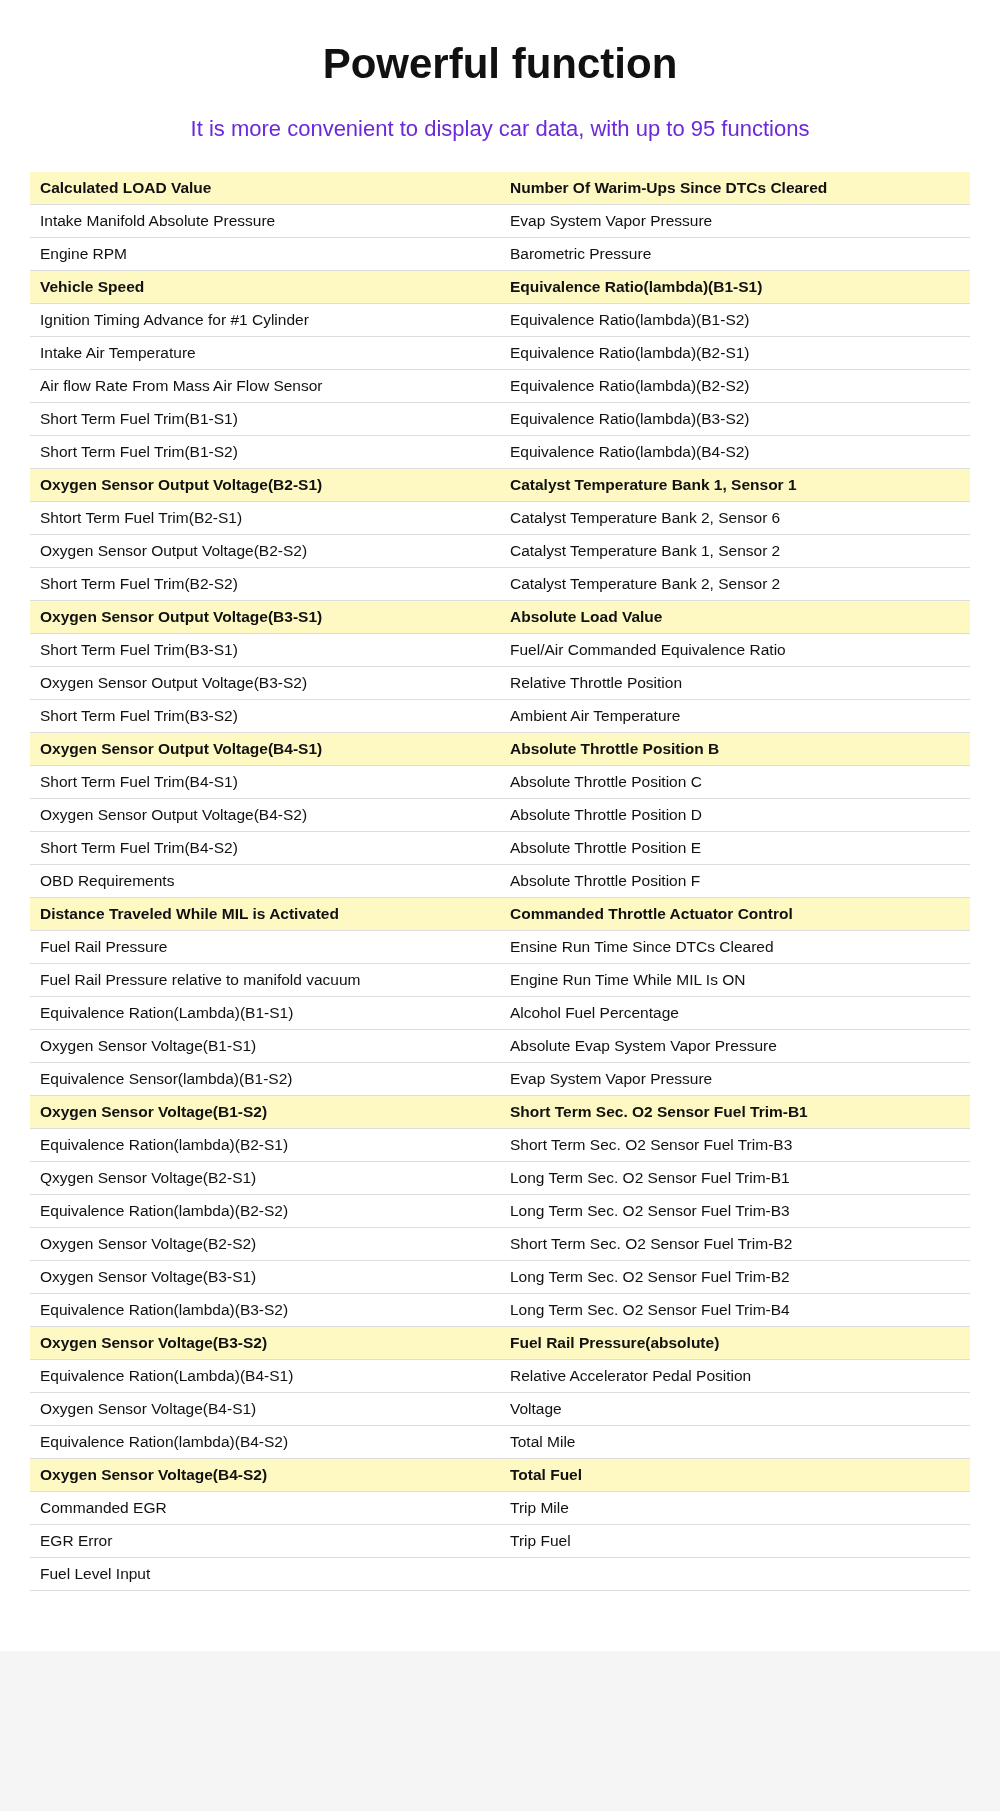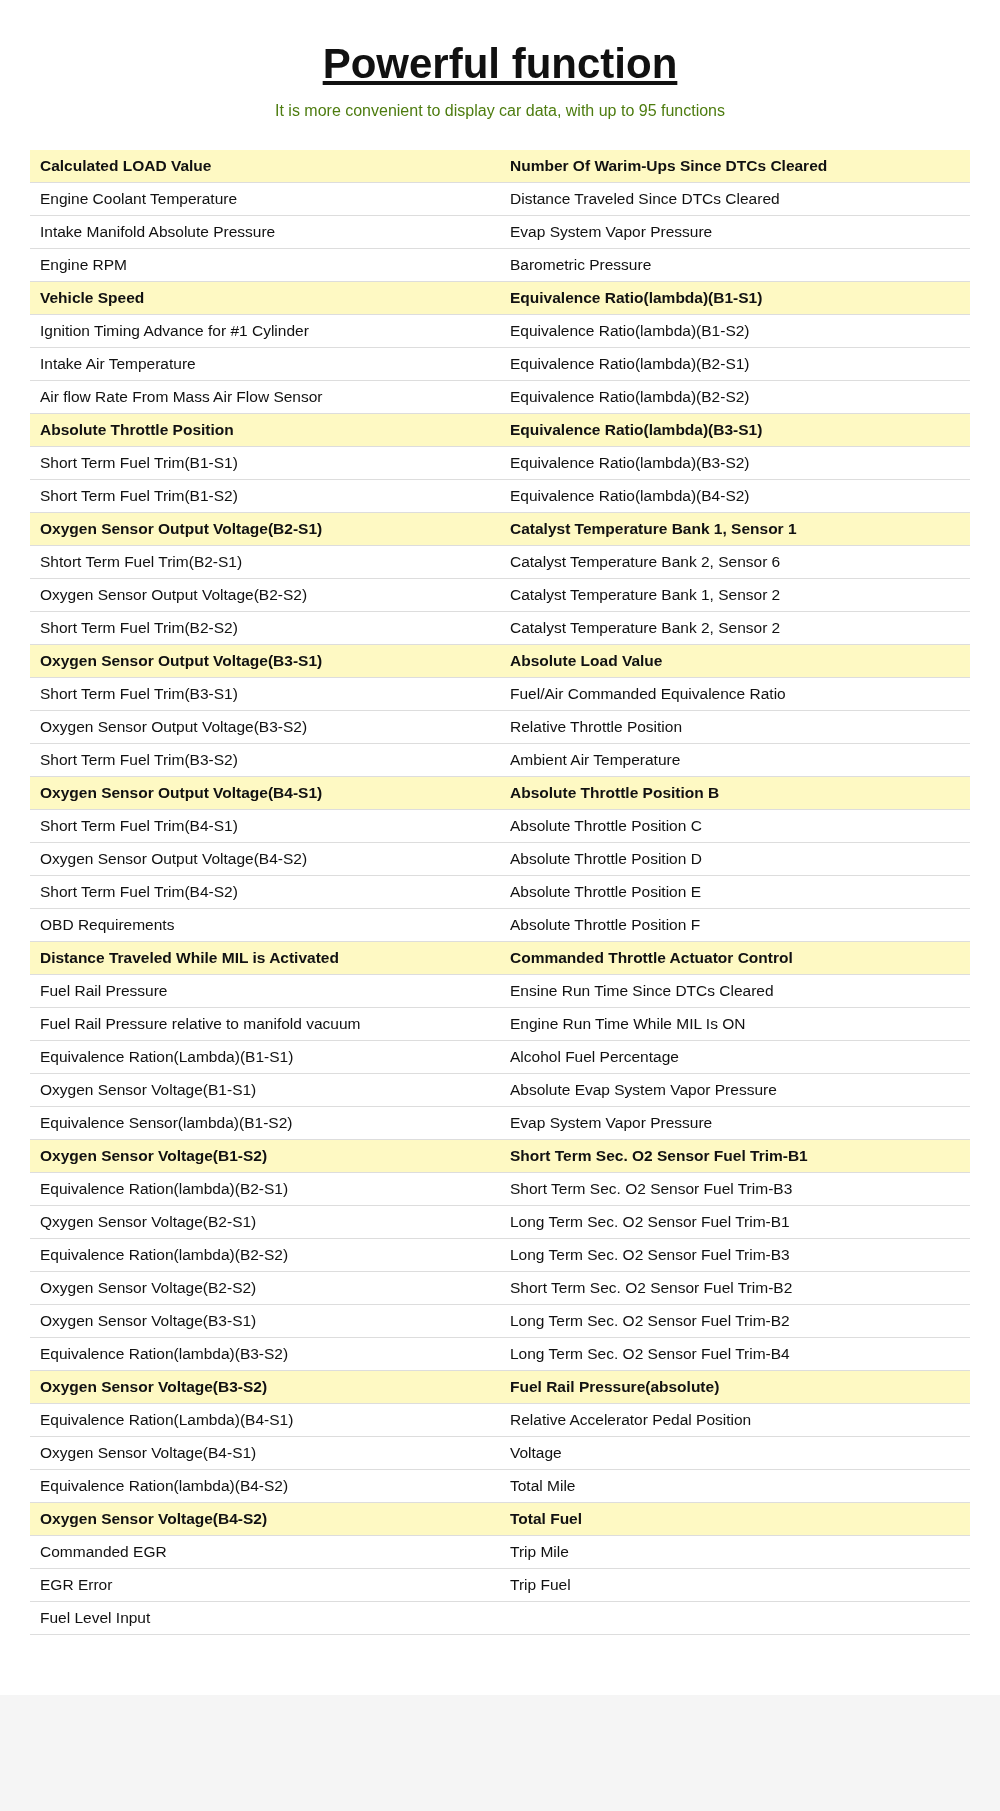--- a/index.html
+++ b/index.html
@@ -12,27 +12,26 @@
     .page {
       width: 1000px;
       background: #fff;
       padding: 40px 30px 60px 30px;
     }
     h1 {
       text-align: center;
       font-size: 42px;
       font-weight: 900;
       color: #111;
-      margin-bottom: 14px;
-      text-decoration: underline;
+      margin-bottom: 28px;
     }
     .subtitle {
       text-align: center;
-      font-size: 16px;
-      color: #4d7c0f;
+      font-size: 22px;
+      color: #6d28d9;
       margin-bottom: 30px;
     }
     table {
       width: 100%;
       border-collapse: collapse;
       font-size: 15.5px;
       color: #111;
     }
     tr {
       border-bottom: 1px solid #ddd;
@@ -57,24 +56,20 @@
   <h1>Powerful function</h1>
   <p class="subtitle">It is more convenient to display car data, with up to 95 functions</p>
 
   <table>
     <tbody id="table-body">
         <tr class="highlight">
           <td>Calculated LOAD Value</td>
           <td>Number Of Warim-Ups Since DTCs Cleared</td>
         </tr>
         <tr>
-          <td>Engine Coolant Temperature</td>
-          <td>Distance Traveled Since DTCs Cleared</td>
-        </tr>
-        <tr>
           <td>Intake Manifold Absolute Pressure</td>
           <td>Evap System Vapor Pressure</td>
         </tr>
         <tr>
           <td>Engine RPM</td>
           <td>Barometric Pressure</td>
         </tr>
         <tr class="highlight">
           <td>Vehicle Speed</td>
           <td>Equivalence Ratio(lambda)(B1-S1)</td>
@@ -83,24 +78,20 @@
           <td>Ignition Timing Advance for #1 Cylinder</td>
           <td>Equivalence Ratio(lambda)(B1-S2)</td>
         </tr>
         <tr>
           <td>Intake Air Temperature</td>
           <td>Equivalence Ratio(lambda)(B2-S1)</td>
         </tr>
         <tr>
           <td>Air flow Rate From Mass Air Flow Sensor</td>
           <td>Equivalence Ratio(lambda)(B2-S2)</td>
-        </tr>
-        <tr class="highlight">
-          <td>Absolute Throttle Position</td>
-          <td>Equivalence Ratio(lambda)(B3-S1)</td>
         </tr>
         <tr>
           <td>Short Term Fuel Trim(B1-S1)</td>
           <td>Equivalence Ratio(lambda)(B3-S2)</td>
         </tr>
         <tr>
           <td>Short Term Fuel Trim(B1-S2)</td>
           <td>Equivalence Ratio(lambda)(B4-S2)</td>
         </tr>
         <tr class="highlight">

